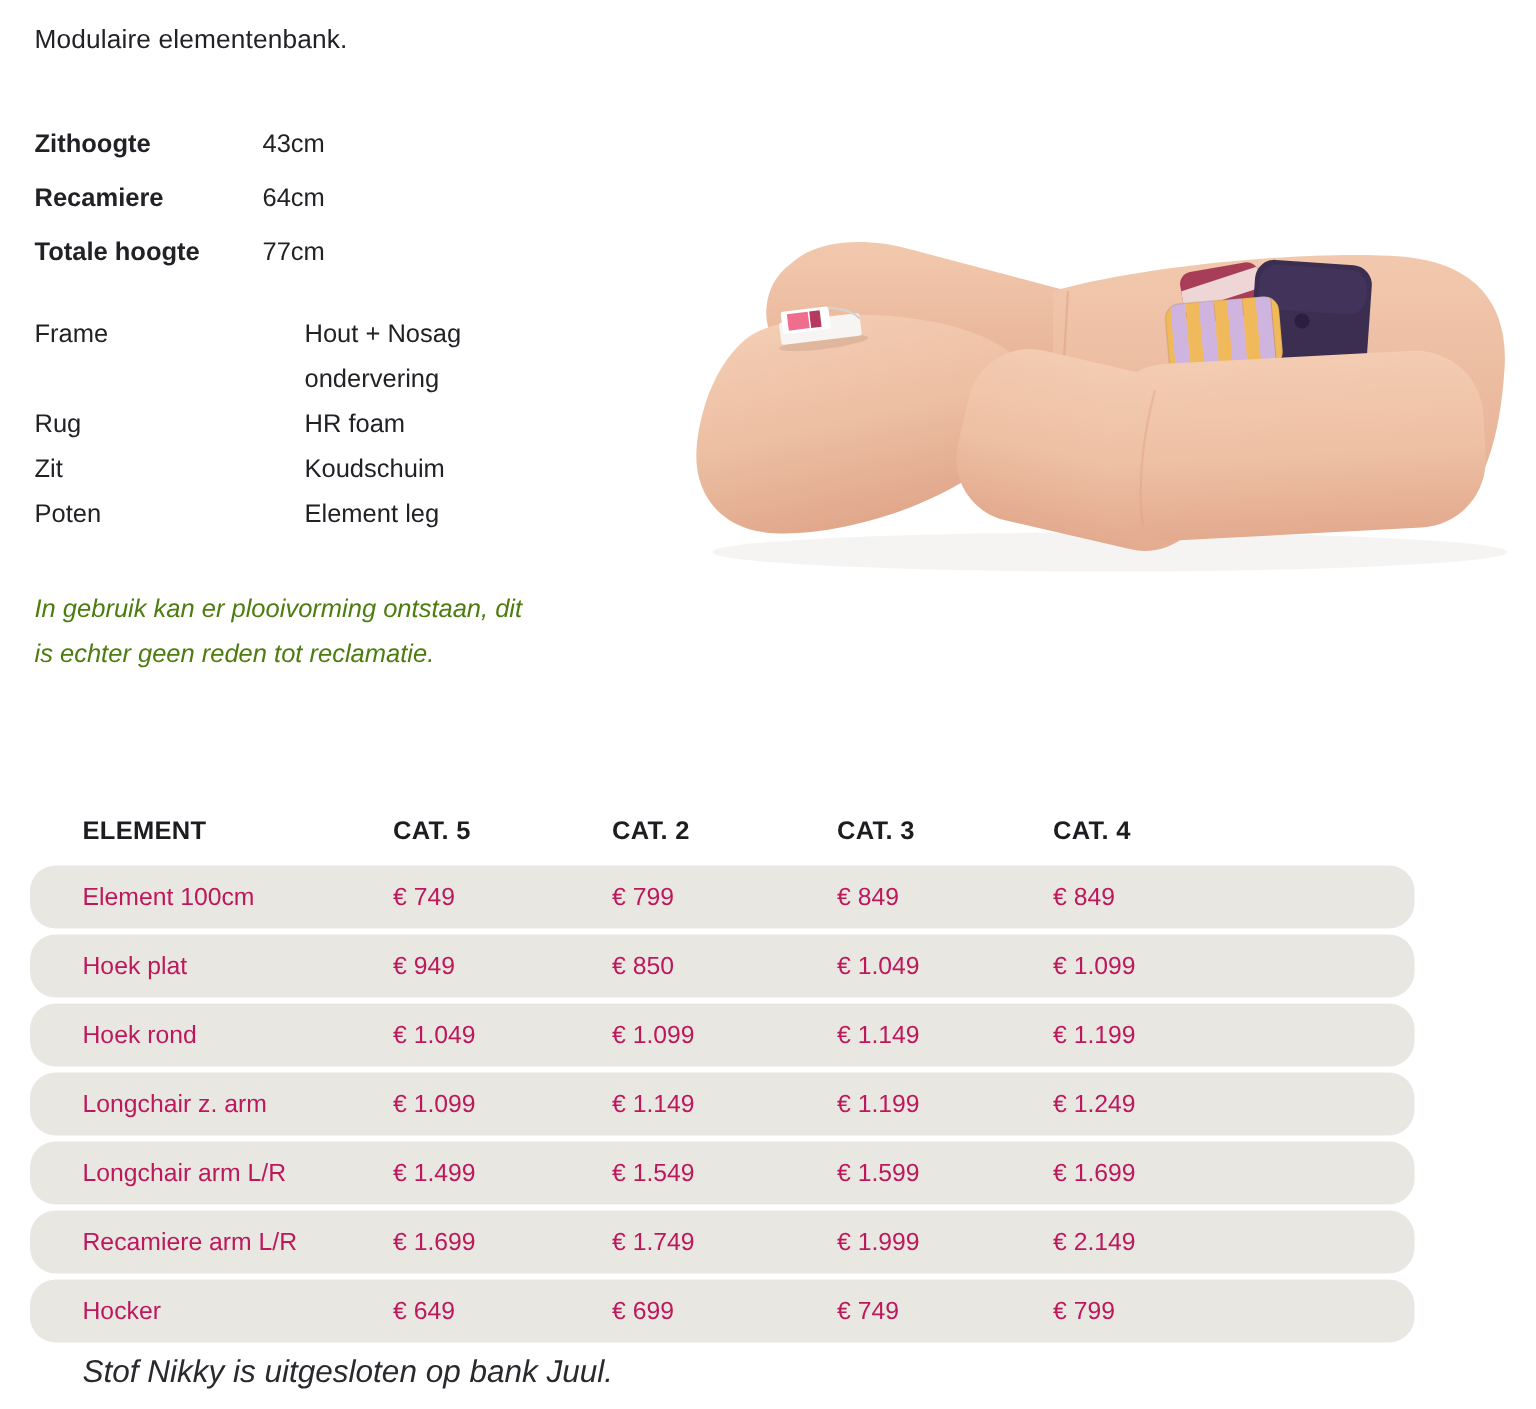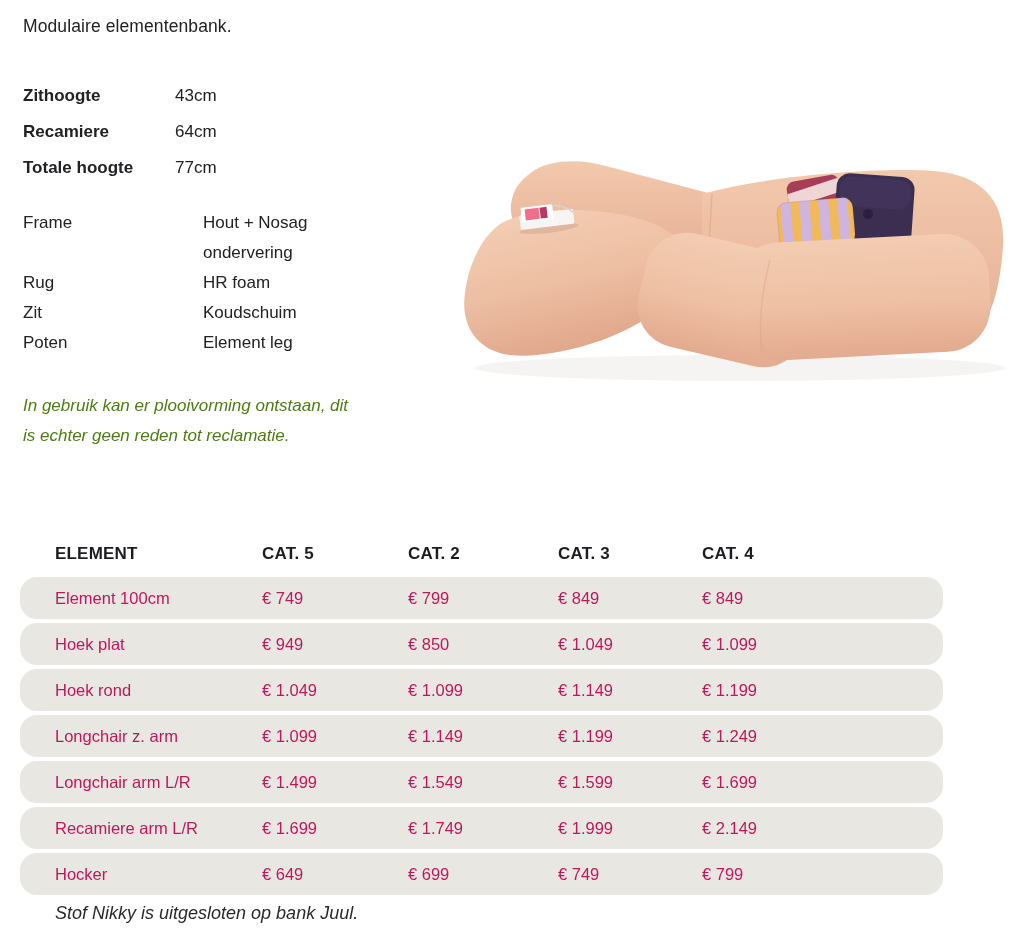--- a/index.html
+++ b/index.html
@@ -34,21 +34,21 @@
   .table { left:20px; top:543px; width:923px; }
   .t-grid { display:grid; grid-template-columns:207px 146px 150px 144px 1fr;
     align-items:center; padding-left:35px; }
   .t-head { height:22px; margin-bottom:12px; font-size:17px; font-weight:800;
     letter-spacing:.2px; color:#1d1d21; }
   .t-row { height:42px; margin-bottom:4px; background:#e9e7e2; border-radius:17px;
     font-size:16.5px; color:#be185d; }
   .t-row span, .t-head span { white-space:nowrap; }
 
   
-  .footnote { left:55px; top:903px; font-size:18px; font-style:italic; color:#2a2a2e; }
+  .footnote { left:55px; top:903px; font-size:21px; font-style:italic; color:#2a2a2e; }
 </style>
 </head>
 <body>
 
 <main>
 
   <h1 class="abs page-title">Modulaire elementenbank.</h1>
 
   <section class="abs dims">
     <div class="dim-row">

